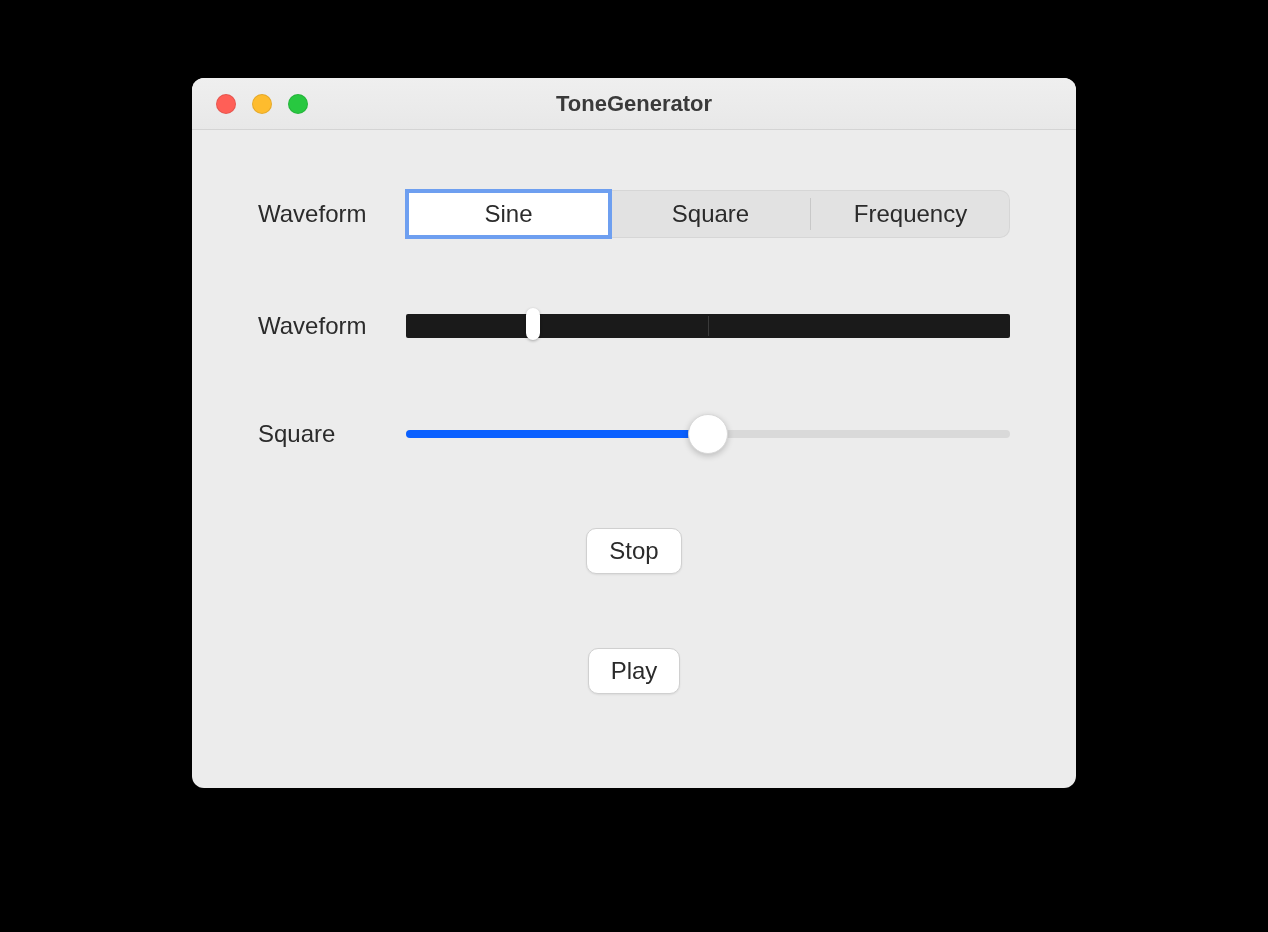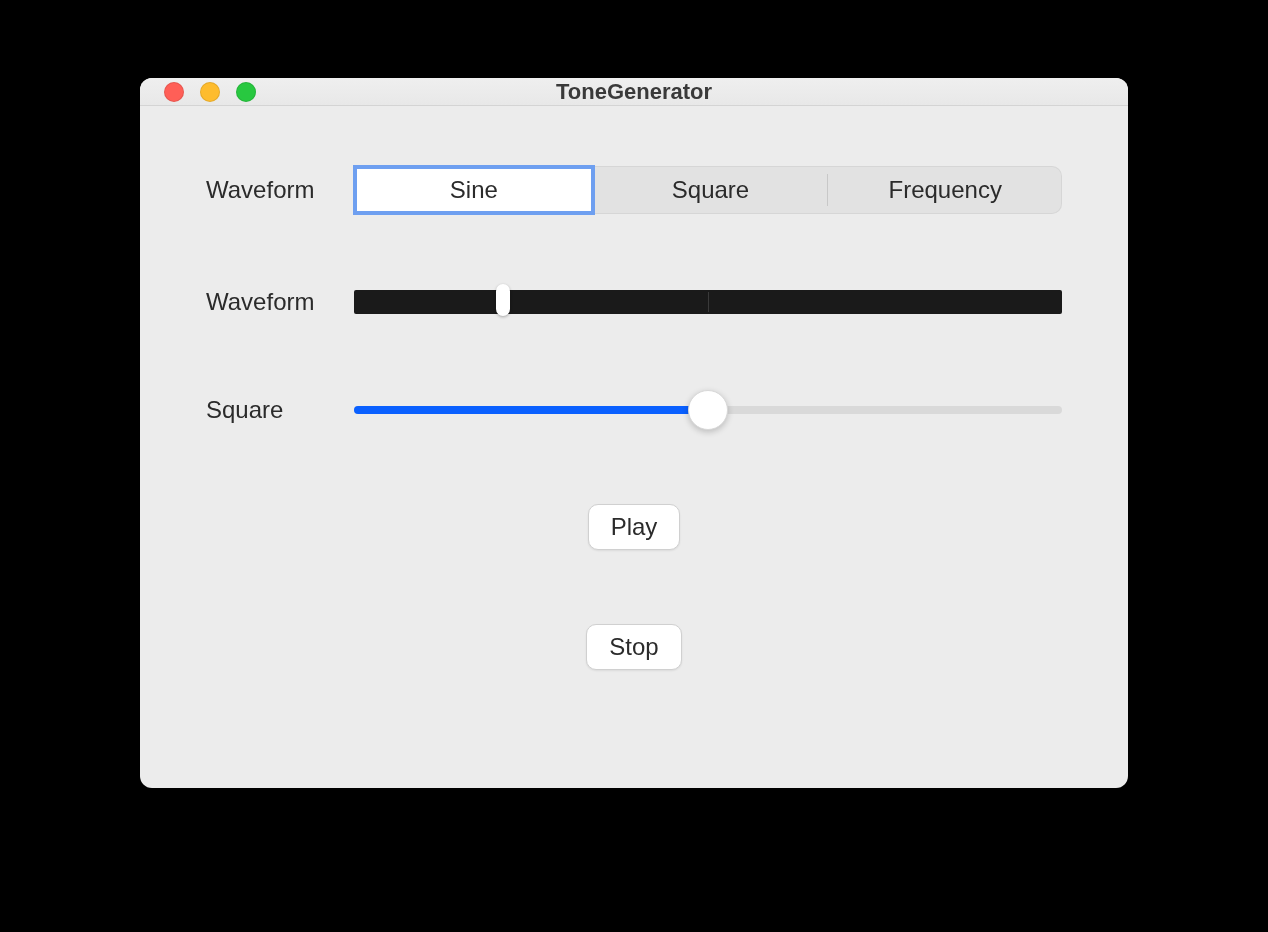--- a/index.html
+++ b/index.html
@@ -7,21 +7,21 @@
     background: #000;
     width: 1268px;
     height: 932px;
     font-family: -apple-system, BlinkMacSystemFont, "Helvetica Neue", sans-serif;
     display: flex;
     align-items: flex-start;
     justify-content: center;
     padding-top: 78px;
   }
   .window {
-    width: 988px;
+    width: 884px;
     height: 710px;
     background: #ececec;
     border-radius: 12px;
     box-shadow: 0 20px 60px rgba(0,0,0,0.5), 0 0 0 1px rgba(0,0,0,0.15);
     overflow: hidden;
     display: flex;
     flex-direction: column;
   }
   .titlebar {
     height: 52px;
@@ -48,21 +48,21 @@
     position: absolute;
     left: 0; right: 0;
     text-align: center;
     font-size: 22px;
     font-weight: 700;
     color: #3a3a3a;
     pointer-events: none;
   }
   .content {
     flex: 1;
-    padding: 60px 66px 44px 66px;
+    padding: 60px 66px 20px 66px;
   }
   .row {
     display: flex;
     align-items: center;
     margin-bottom: 74px;
   }
   .row-label {
     width: 148px;
     font-size: 24px;
     color: #2b2b2b;
@@ -223,21 +223,21 @@
     <div class="row">
       <div class="row-label">Square</div>
       <div class="vol-slider">
         <div class="vol-track-bg"></div>
         <div class="vol-track-fill" style="width:50%"></div>
         <div class="vol-thumb" style="left:50%"></div>
       </div>
     </div>
 
     <div class="btn-row">
+      <button class="btn">Stop</button>
+    </div>
+
+    <div class="btn-row">
       <button class="btn">Play</button>
-    </div>
-
-    <div class="btn-row">
-      <button class="btn">Stop</button>
     </div>
 
   </div>
 </div>
 
 </body></html>

